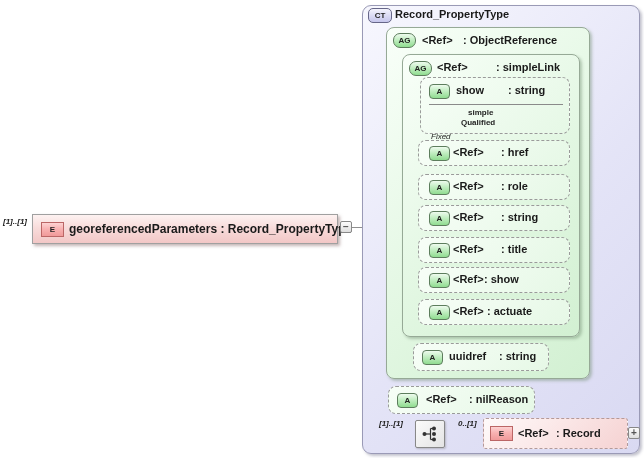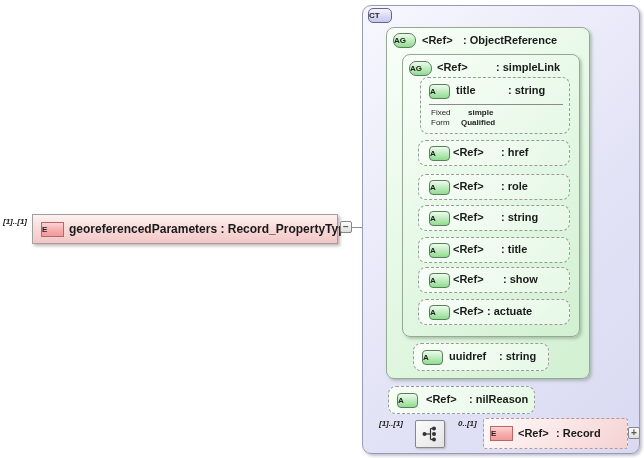--- a/index.html
+++ b/index.html
@@ -33,21 +33,21 @@
     left:32px;top:214px;width:304px;height:28px;border:1px solid #a0a0a0;
     background:linear-gradient(180deg,#fdf2f1 0%,#f8dcdb 45%,#f2c7c6 100%);
     box-shadow:2px 2px 3px rgba(140,110,110,.5);
   }
   .record-box{
     left:483px;top:418px;width:143px;height:29px;border:1px dashed #b39a9a;border-radius:3px;
     background:linear-gradient(135deg,#fefafa 0%,#fae4e4 55%,#f5d2d2 100%);
   }
   
   .kind{
-    position:absolute;display:block;font-weight:bold;font-size:8px;
+    position:absolute;display:block;text-align:center;font-weight:bold;font-size:8px;
     line-height:13px;height:13px;color:#222;
   }
   .kind-a{width:19px;border:1px solid #5d7d5d;border-radius:4px;
     background:linear-gradient(180deg,#eefbee 0%,#c2eec2 45%,#90dc90 100%);}
   .kind-ag{width:21px;border:1px solid #5d7d5d;border-radius:7px;
     background:linear-gradient(180deg,#eefbee 0%,#c2eec2 45%,#90dc90 100%);}
   .kind-ct{width:22px;border:1px solid #666688;border-radius:5px;
     background:linear-gradient(180deg,#f4f4fd 0%,#dedef5 45%,#c6c6ec 100%);}
   .kind-e{width:21px;border:1px solid #bb6666;
     background:linear-gradient(180deg,#fdd3d3 0%,#f8b2b2 45%,#f09a9a 100%);}
@@ -56,21 +56,21 @@
   .hline{height:1px;}
   .vline{width:1px;}
   
   .toggle{
     width:12px;height:12px;border:1px solid #888;border-radius:2px;box-sizing:border-box;
     background:linear-gradient(180deg,#fcfcfc,#dedede);
     font-size:10px;line-height:9px;text-align:center;font-weight:bold;color:#555;cursor:pointer;
   }
   .txt{position:absolute;font-weight:bold;font-size:11px;line-height:1;white-space:nowrap;}
   .divider{position:absolute;height:1px;background:#8a8a8a;}
-  .facet-label{position:absolute;font-size:8px;color:#222;line-height:1;}
+  .facet-label{position:absolute;font-size:8px;font-style:italic;color:#222;line-height:1;margin-top:24px;}
   .facet-value{position:absolute;font-size:8px;font-weight:bold;color:#222;line-height:1;}
   .seq-btn{
     left:415px;top:420px;width:30px;height:28px;border:1px solid #888;border-radius:2px;box-sizing:border-box;
     background:linear-gradient(135deg,#fbfbfb 0%,#e4e4e4 100%);
     box-shadow:1px 1px 2px rgba(120,120,120,.4);display:flex;align-items:center;justify-content:center;
   }
 </style>
 </head>
 <body>
 
@@ -89,34 +89,35 @@
   <div class="abs hline" style="left:406px;top:249px;width:12px"></div>
   <div class="abs hline" style="left:406px;top:279px;width:12px"></div>
   <div class="abs hline" style="left:406px;top:311px;width:12px"></div>
   <div class="abs hline" style="left:378px;top:356px;width:35px"></div>
   <div class="abs hline" style="left:368px;top:399px;width:20px"></div>
   <div class="abs hline" style="left:368px;top:433px;width:47px"></div>
   <div class="abs hline" style="left:445px;top:433px;width:38px"></div>
 
   <div class="abs ct-panel"></div>
   <span class="kind kind-ct" style="left:368px;top:8px">CT</span>
+  <span class="txt" style="left:395px;top:9px">Record_PropertyType</span>
 
   <div class="abs group-box or-box"></div>
   <span class="kind kind-ag" style="left:393px;top:33px">AG</span>
   <span class="txt" style="left:422px;top:35px">&lt;Ref&gt;</span>
   <span class="txt" style="left:463px;top:35px">: ObjectReference</span>
 
   <div class="abs group-box sl-box"></div>
   <span class="kind kind-ag" style="left:409px;top:61px">AG</span>
   <span class="txt" style="left:437px;top:62px">&lt;Ref&gt;</span>
   <span class="txt" style="left:496px;top:62px">: simpleLink</span>
 
   <div class="abs attr-box" style="left:420px;top:77px;width:148px;height:55px">
     <span class="kind kind-a" style="left:8px;top:6px">A</span>
-    <span class="txt" style="left:35px;top:83px;position:absolute;left:35px;top:7px">title</span>
+    <span class="txt" style="left:35px;top:83px;position:absolute;left:35px;top:7px">show</span>
     <span class="txt" style="position:absolute;left:87px;top:7px">: string</span>
     <div class="divider" style="left:8px;top:26px;width:134px"></div>
     <span class="facet-label" style="left:10px;top:31px">Fixed</span>
     <span class="facet-value" style="left:47px;top:31px">simple</span>
     <span class="facet-label" style="left:10px;top:41px">Form</span>
     <span class="facet-value" style="left:40px;top:41px">Qualified</span>
   </div>
 
   <div class="abs attr-box" style="left:418px;top:140px;width:150px;height:24px">
     <span class="kind kind-a" style="left:10px;top:5px">A</span>
@@ -134,21 +135,21 @@
     <span class="txt" style="position:absolute;left:82px;top:6px">: string</span>
   </div>
   <div class="abs attr-box" style="left:418px;top:237px;width:150px;height:24px">
     <span class="kind kind-a" style="left:10px;top:5px">A</span>
     <span class="txt" style="position:absolute;left:34px;top:6px">&lt;Ref&gt;</span>
     <span class="txt" style="position:absolute;left:82px;top:6px">: title</span>
   </div>
   <div class="abs attr-box" style="left:418px;top:267px;width:150px;height:24px">
     <span class="kind kind-a" style="left:10px;top:5px">A</span>
     <span class="txt" style="position:absolute;left:34px;top:6px">&lt;Ref&gt;</span>
-    <span class="txt" style="position:absolute;left:84px;top:6px">: show</span>
+    <span class="txt" style="position:absolute;left:65px;top:6px">: show</span>
   </div>
   <div class="abs attr-box" style="left:418px;top:299px;width:150px;height:24px">
     <span class="kind kind-a" style="left:10px;top:5px">A</span>
     <span class="txt" style="position:absolute;left:34px;top:6px">&lt;Ref&gt;</span>
     <span class="txt" style="position:absolute;left:68px;top:6px">: actuate</span>
   </div>
 
   <div class="abs attr-box" style="left:413px;top:343px;width:134px;height:26px">
     <span class="kind kind-a" style="left:8px;top:6px">A</span>
     <span class="txt" style="position:absolute;left:35px;top:7px">uuidref</span>

